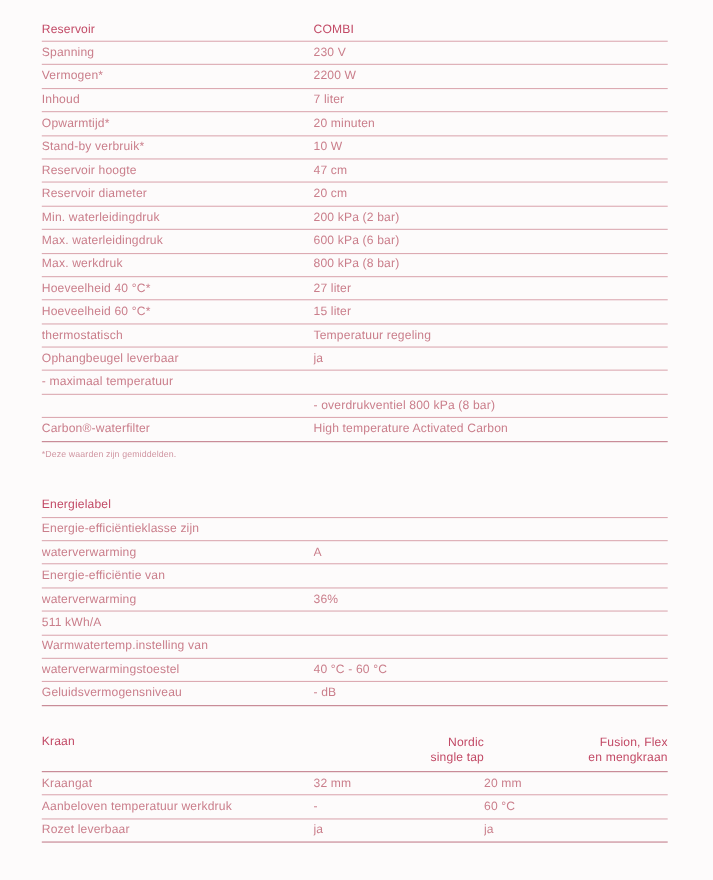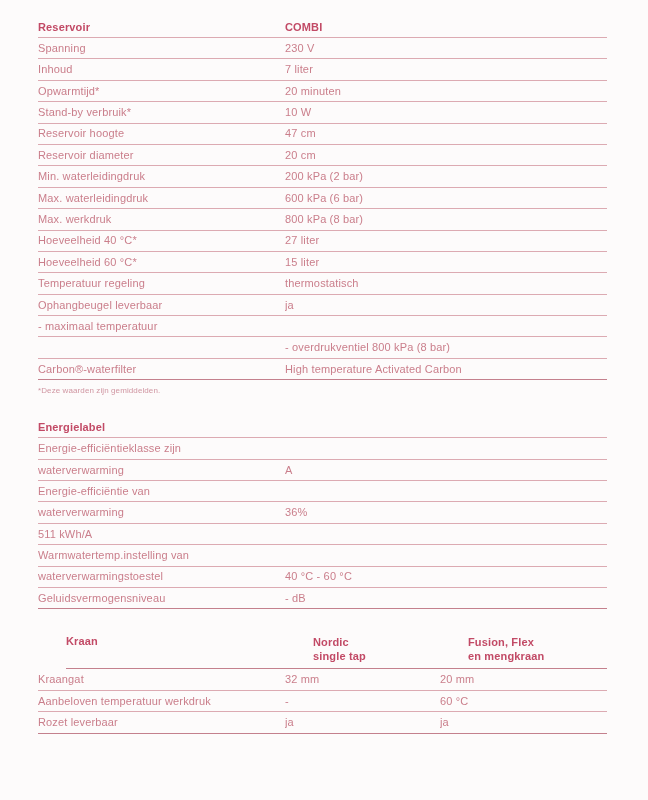--- a/index.html
+++ b/index.html
@@ -13,21 +13,21 @@
   body{
     width:648px;height:800px;
     background:var(--bg);
     font-family:"Liberation Sans","DejaVu Sans",sans-serif;
     color:var(--text);
     letter-spacing:.15px;
     overflow:hidden;
     box-sizing:border-box;
     padding:17px 41px 0 38px;
   }
-  .bold{color:var(--accent);font-weight:bold;}
+  .bold{color:var(--accent);font-weight:normal;}
   .trow{
     display:grid;
     grid-template-columns:247px 1fr;
     height:21.4px;
     border-bottom:1px solid var(--line);
     align-items:end;
     box-sizing:border-box;
   }
   .t3 .trow{grid-template-columns:247px 155px 1fr;}
   .trow.last{border-bottom:1.5px solid var(--line-strong);}
@@ -36,48 +36,51 @@
     line-height:13px;
     padding-bottom:3.5px;
     white-space:nowrap;
     overflow:hidden;
   }
   .thead{height:21px;}
   .khead{
     height:34px;
     align-items:start;
     border-bottom:1px solid var(--line-strong);
-    margin-left:28px;
   }
   .khead .cell{padding-top:0;}
-  .hl{display:block;line-height:14px;}
+  .hl{display:block;line-height:14px;text-align:right;}
   .footnote{
     font-size:8px;
     letter-spacing:.1px;
     color:#d096a2;
     margin-top:6px;
     height:12px;
   }
-  .t2{margin-top:19px;}
+  .t2{margin-top:30px;}
   .t3{margin-top:26px;}
 </style>
 </head>
 <body>
 
 <div class="t1">
   <div class="trow thead">
     <span class="cell bold">Reservoir</span>
     <span class="cell bold">COMBI</span>
   </div>
   <div id="reservoir-rows">
       <div class="trow">
         <span class="cell">Spanning</span>
         <span class="cell">230 V</span>
       </div>
       <div class="trow">
+        <span class="cell">Vermogen*</span>
+        <span class="cell">2200 W</span>
+      </div>
+      <div class="trow">
         <span class="cell">Inhoud</span>
         <span class="cell">7 liter</span>
       </div>
       <div class="trow">
         <span class="cell">Opwarmtijd*</span>
         <span class="cell">20 minuten</span>
       </div>
       <div class="trow">
         <span class="cell">Stand-by verbruik*</span>
         <span class="cell">10 W</span>
@@ -104,22 +107,22 @@
       </div>
       <div class="trow">
         <span class="cell">Hoeveelheid 40 °C*</span>
         <span class="cell">27 liter</span>
       </div>
       <div class="trow">
         <span class="cell">Hoeveelheid 60 °C*</span>
         <span class="cell">15 liter</span>
       </div>
       <div class="trow">
+        <span class="cell">thermostatisch</span>
         <span class="cell">Temperatuur regeling</span>
-        <span class="cell">thermostatisch</span>
       </div>
       <div class="trow">
         <span class="cell">Ophangbeugel leverbaar</span>
         <span class="cell">ja</span>
       </div>
       <div class="trow">
         <span class="cell">- maximaal temperatuur</span>
       </div>
       <div class="trow">
         <span class="cell"></span>

